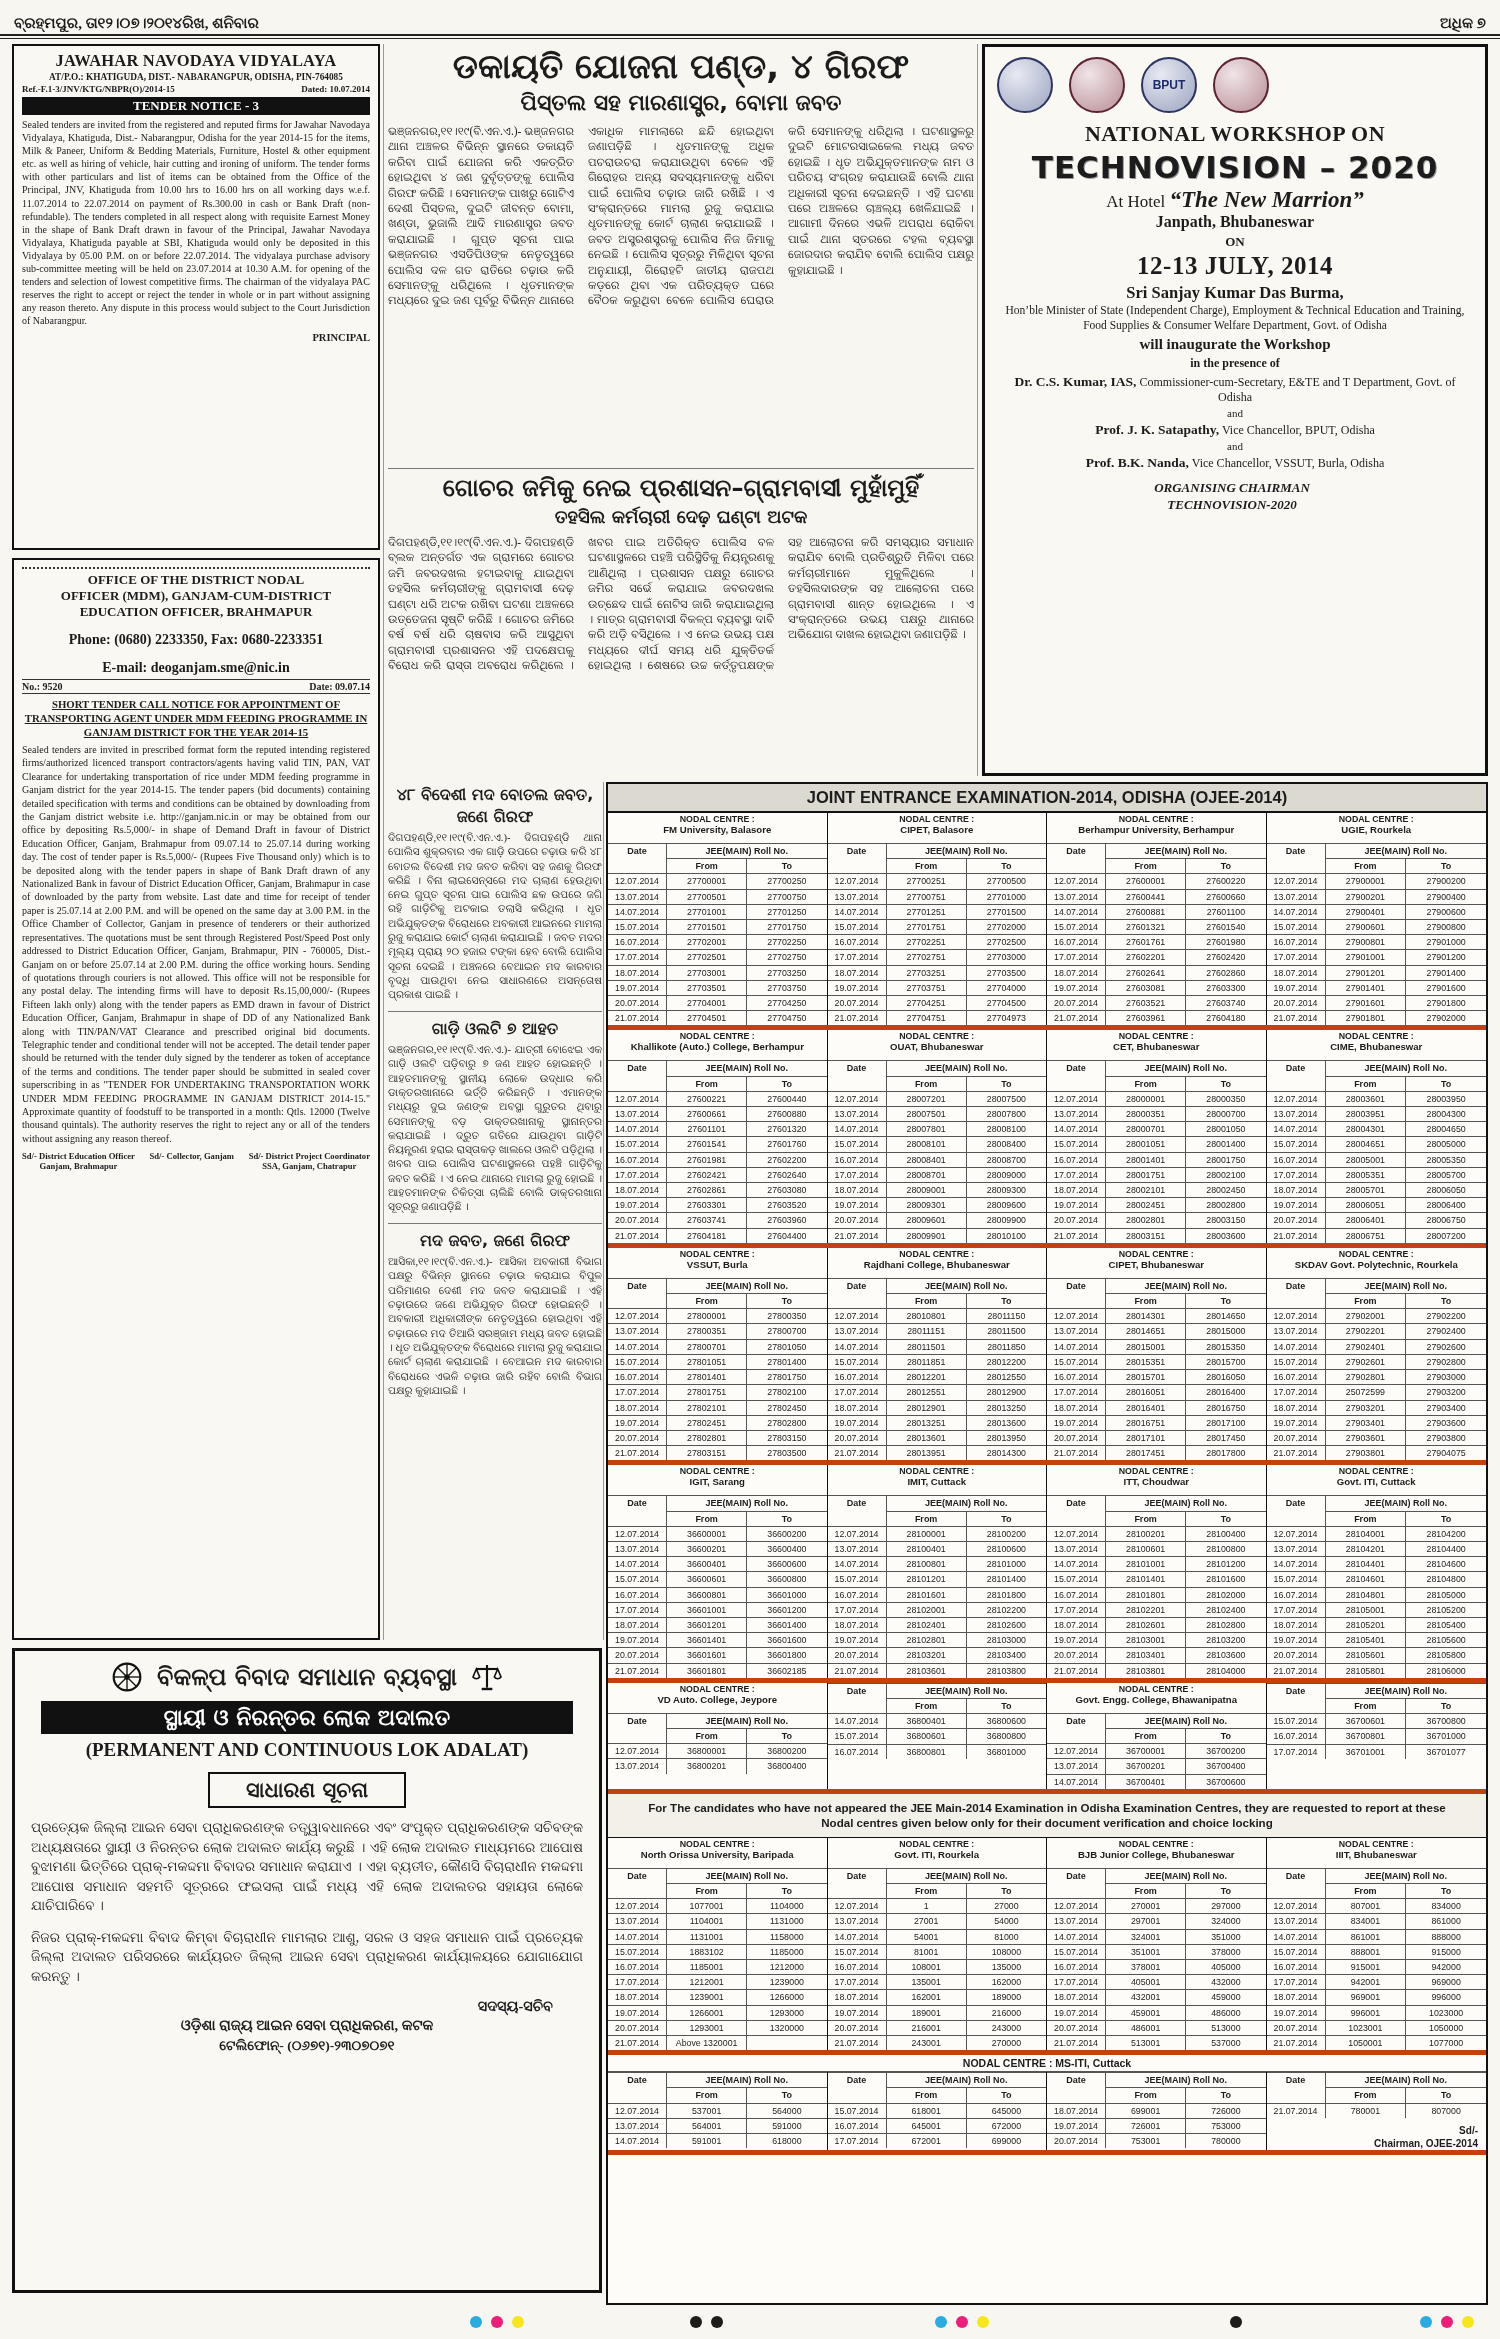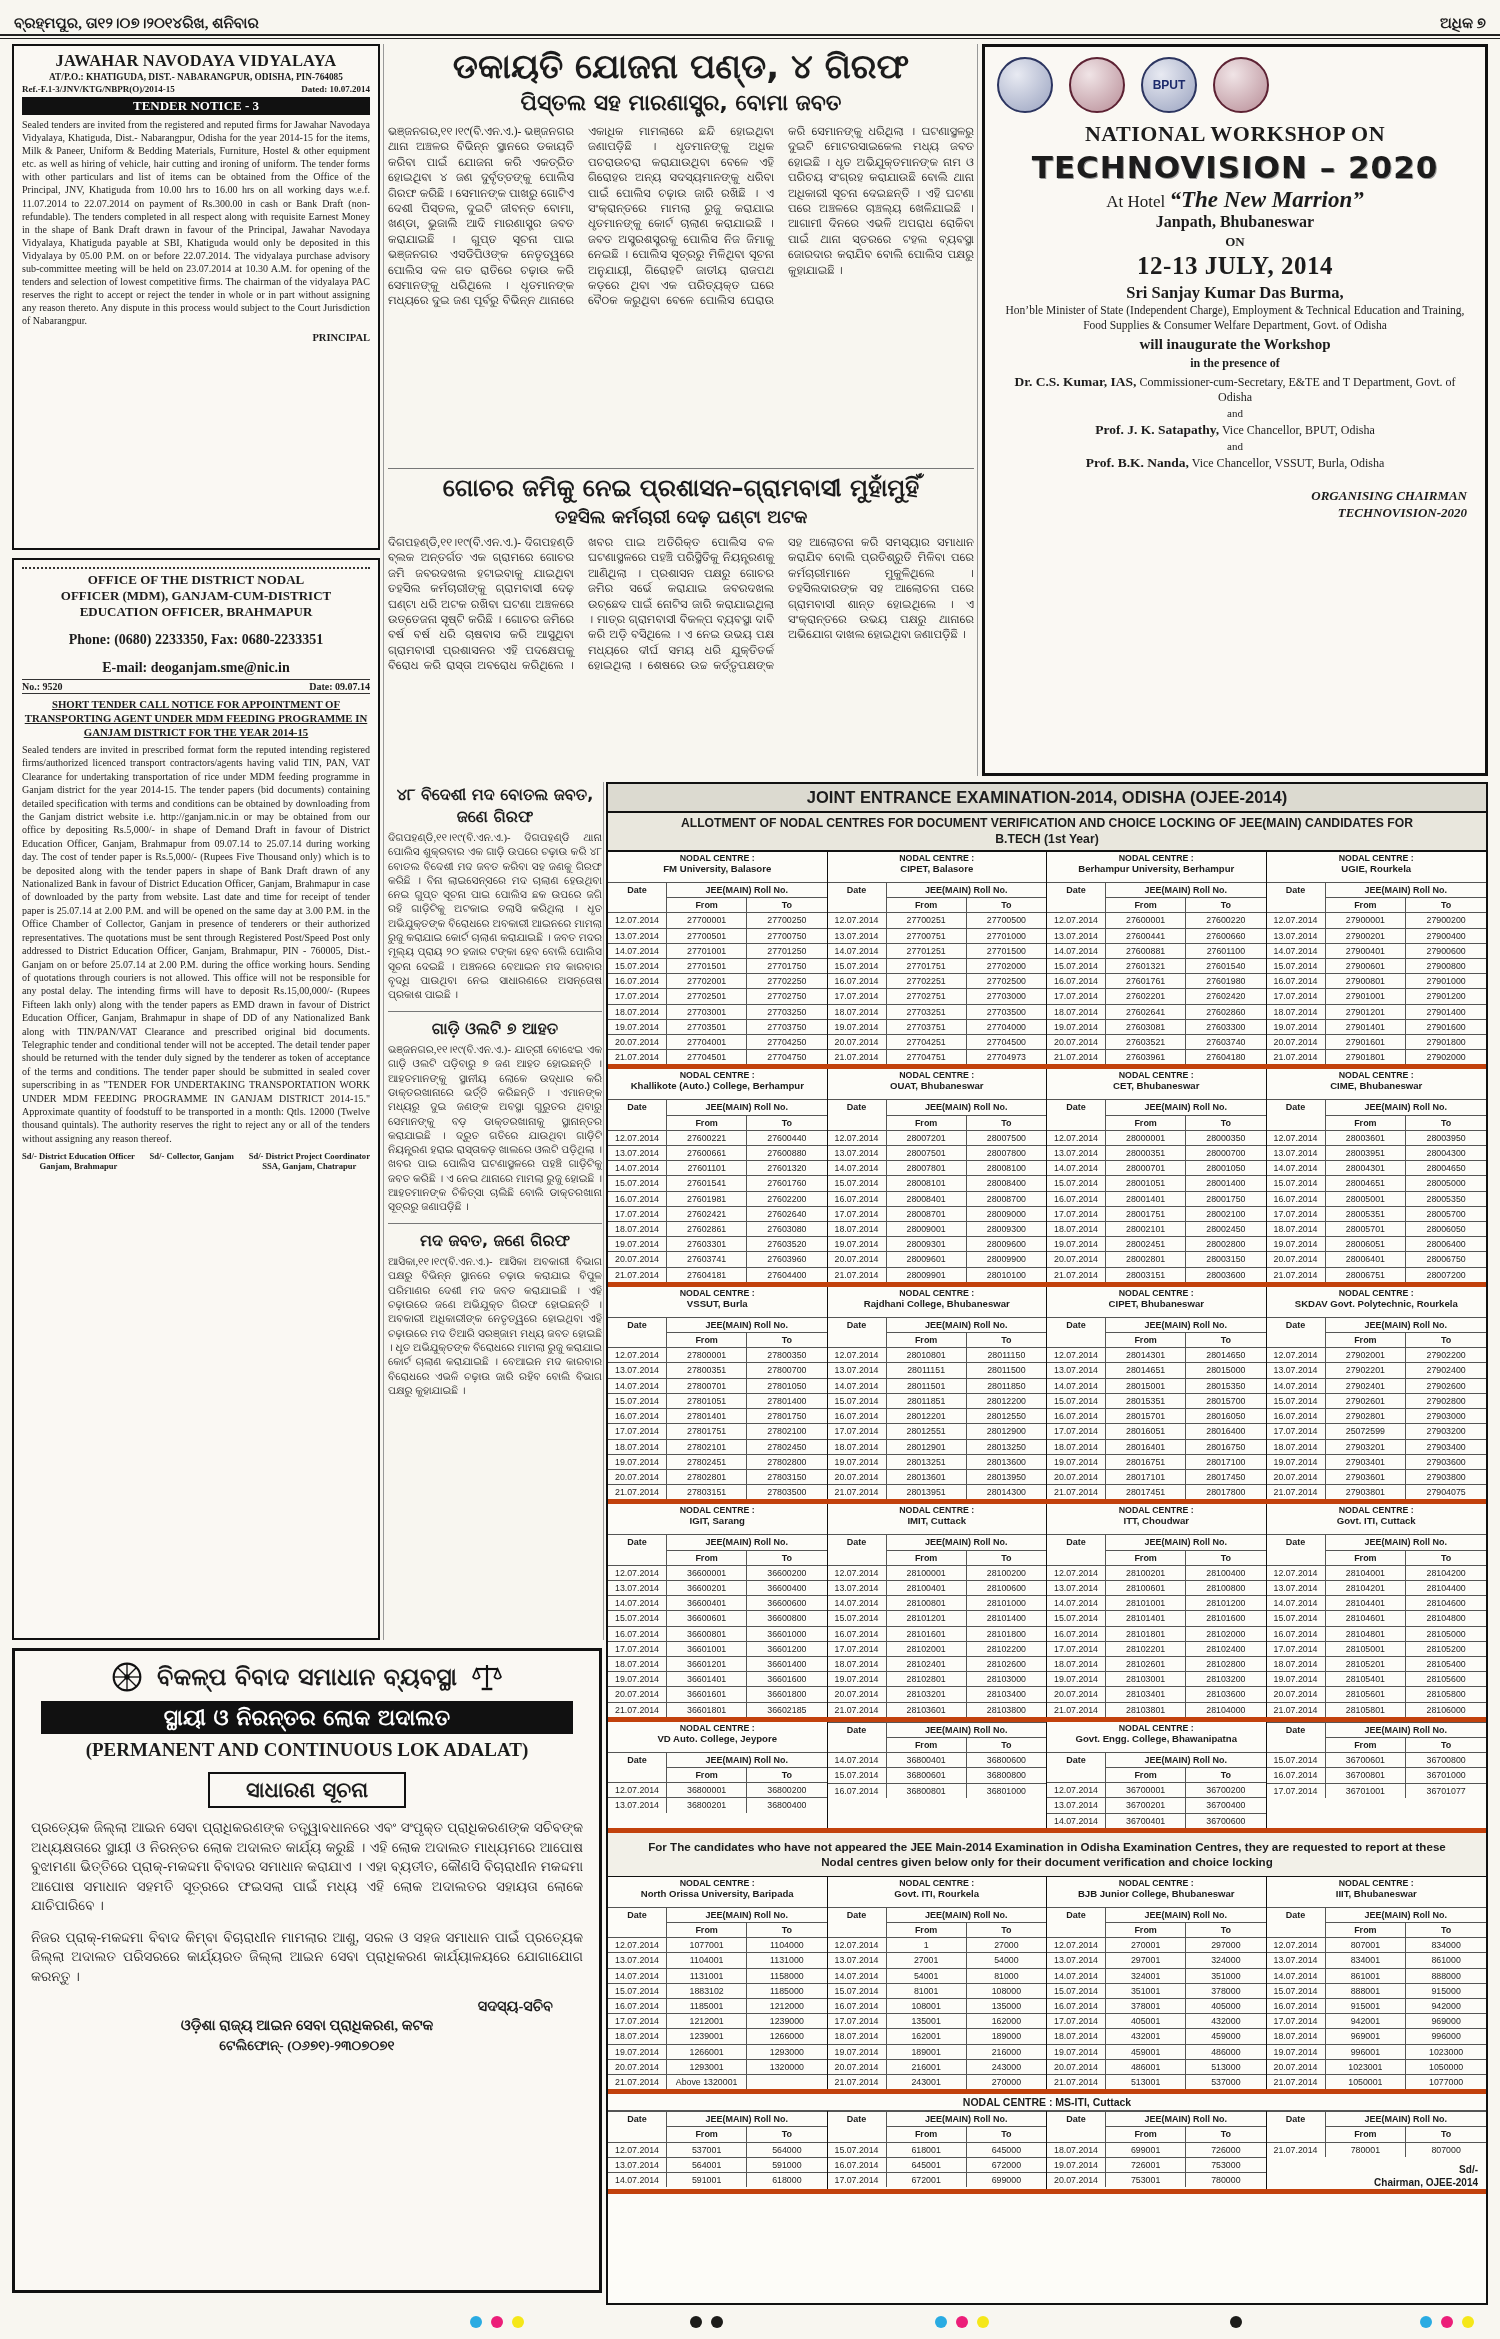--- a/index.html
+++ b/index.html
@@ -56,21 +56,21 @@
   .t-city{font-size:16px;font-weight:bold}
   .t-on{font-size:13px;font-weight:bold;margin-top:3px}
   .t-date{font-size:25px;font-weight:bold;letter-spacing:.5px;margin:2px 0}
   .t-name{font-size:16.5px;font-weight:bold;margin-top:3px}
   .t-desc{font-size:11.5px;line-height:14.5px;padding:0 8px}
   .t-inaug{font-size:15px;font-weight:bold;margin-top:4px}
   .t-pres{font-size:12px;margin-top:3px;font-weight:bold}
   .t-guest{font-size:12px;line-height:15px;margin-top:3px;padding:0 6px}
   .t-guest b{font-size:13.5px}
   .t-and{font-size:11px;margin-top:2px}
-  .t-org{margin-top:16px;text-align:right;font-style:italic;font-weight:bold;font-size:13px;line-height:17px;padding-right:6px}
+  .t-org{margin-top:8px;font-style:italic;font-weight:bold;font-size:13px;line-height:17px;padding-right:6px}
   
   #lok{left:12px;top:1648px;width:590px;height:645px;border:3.5px solid #111;padding:10px 16px;text-align:center;background:#faf8f3}
   .lok-ornate{display:flex;align-items:center;justify-content:center;gap:14px;font-weight:bold;font-size:24px;font-family:"DejaVu Sans",sans-serif}
   .lok-bar{background:#111;color:#fff;font-weight:bold;font-size:22px;padding:4px 0;margin:8px 10px 4px 10px;font-family:"DejaVu Sans",sans-serif}
   .lok-en{font-weight:bold;font-size:19px;line-height:24px}
   .lok-boxed{display:inline-block;border:2.5px solid #111;padding:4px 36px;font-weight:bold;font-size:21px;margin:10px 0;font-family:"DejaVu Sans",sans-serif}
   .lok-para{text-align:justify;font-size:13.6px;line-height:19.5px;margin-bottom:12px}
   .lok-sig1{text-align:right;font-weight:bold;font-size:14.5px;padding-right:30px;margin-top:6px}
   .lok-sig2{text-align:center;font-weight:bold;font-size:14.5px;margin-top:2px}
   .lok-phone{text-align:center;font-weight:bold;font-size:13.5px;margin-top:4px}
@@ -237,21 +237,20 @@
     <div><span class="lok-boxed">ସାଧାରଣ ସୂଚନା</span></div>
     <p class="lok-para">ପ୍ରତ୍ୟେକ ଜିଲ୍ଲା ଆଇନ ସେବା ପ୍ରାଧିକରଣଙ୍କ ତତ୍ତ୍ୱାବଧାନରେ ଏବଂ ସଂପୃକ୍ତ ପ୍ରାଧିକରଣଙ୍କ ସଚିବଙ୍କ ଅଧ୍ୟକ୍ଷତାରେ ସ୍ଥାୟୀ ଓ ନିରନ୍ତର ଲୋକ ଅଦାଲତ କାର୍ଯ୍ୟ କରୁଛି । ଏହି ଲୋକ ଅଦାଲତ ମାଧ୍ୟମରେ ଆପୋଷ ବୁଝାମଣା ଭିତ୍ତିରେ ପ୍ରାକ୍-ମକଦ୍ଦମା ବିବାଦର ସମାଧାନ କରାଯାଏ । ଏହା ବ୍ୟତୀତ, କୌଣସି ବିଚାରାଧୀନ ମକଦ୍ଦମା ଆପୋଷ ସମାଧାନ ସହମତି ସୂତ୍ରରେ ଫଇସଲା ପାଇଁ ମଧ୍ୟ ଏହି ଲୋକ ଅଦାଲତର ସହାୟତା ଲୋକେ ଯାଚିପାରିବେ ।</p>
     <p class="lok-para">ନିଜର ପ୍ରାକ୍-ମକଦ୍ଦମା ବିବାଦ କିମ୍ବା ବିଚାରାଧୀନ ମାମଲାର ଆଶୁ, ସରଳ ଓ ସହଜ ସମାଧାନ ପାଇଁ ପ୍ରତ୍ୟେକ ଜିଲ୍ଲା ଅଦାଲତ ପରିସରରେ କାର୍ଯ୍ୟରତ ଜିଲ୍ଲା ଆଇନ ସେବା ପ୍ରାଧିକରଣ କାର୍ଯ୍ୟାଳୟରେ ଯୋଗାଯୋଗ କରନ୍ତୁ ।</p>
     <div class="lok-sig1">ସଦସ୍ୟ-ସଚିବ</div>
     <div class="lok-sig2">ଓଡ଼ିଶା ରାଜ୍ୟ ଆଇନ ସେବା ପ୍ରାଧିକରଣ, କଟକ</div>
     <div class="lok-phone">ଟେଲିଫୋନ୍- (୦୬୭୧)-୨୩୦୭୦୭୧</div>
   </section>
 
   <section id="ojee" class="abs">
     <div class="ojee-title">JOINT ENTRANCE EXAMINATION-2014, ODISHA (OJEE-2014)</div>
-    <div class="ojee-sub">ALLOTMENT OF NODAL CENTRES FOR DOCUMENT VERIFICATION AND CHOICE LOCKING OF JEE(MAIN) CANDIDATES FOR B.TECH (1st Year)</div>
     <div id="ojee-bands">
         <div class="band">
           <div class="blk">
             <div class="nch">
               <div class="ncl">NODAL CENTRE :</div>
               <div class="ncn">FM University, Balasore</div>
             </div>
             <div class="btab">
               <div class="bc bh" style="grid-row: 1 / 3;">Date</div>
               <div class="bc bh bl" style="grid-column: 2 / 4;">JEE(MAIN) Roll No.</div>

